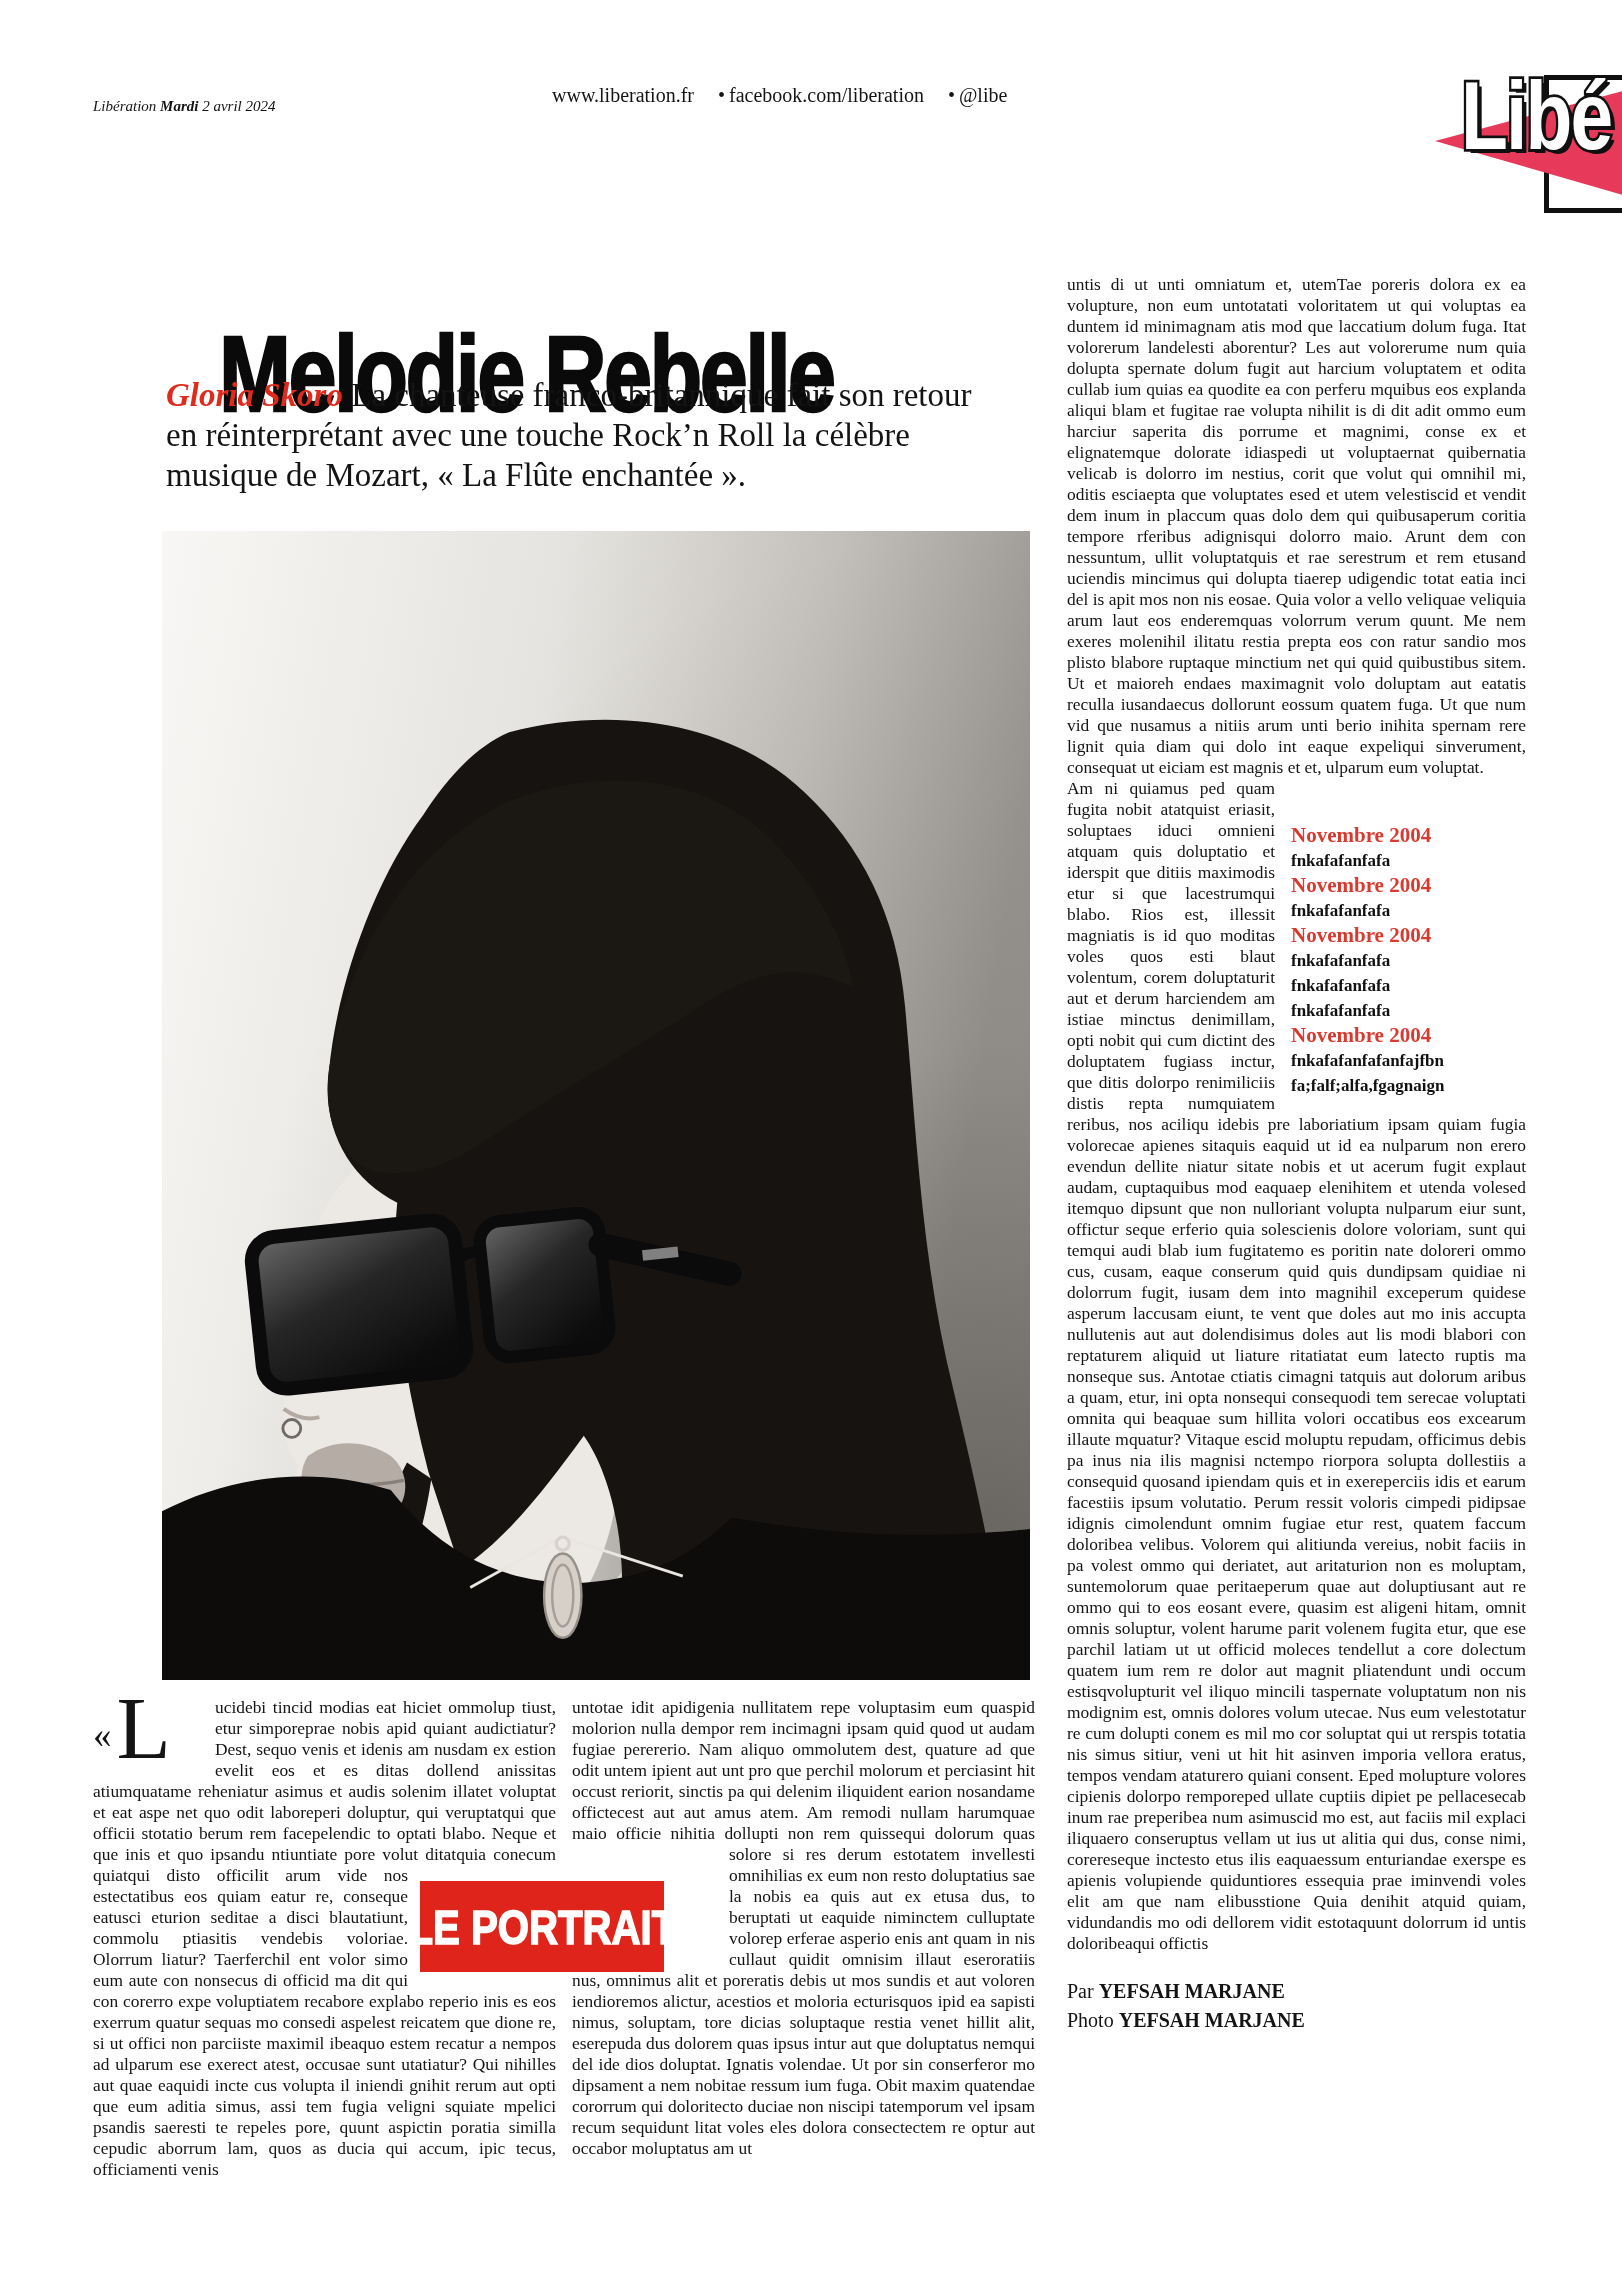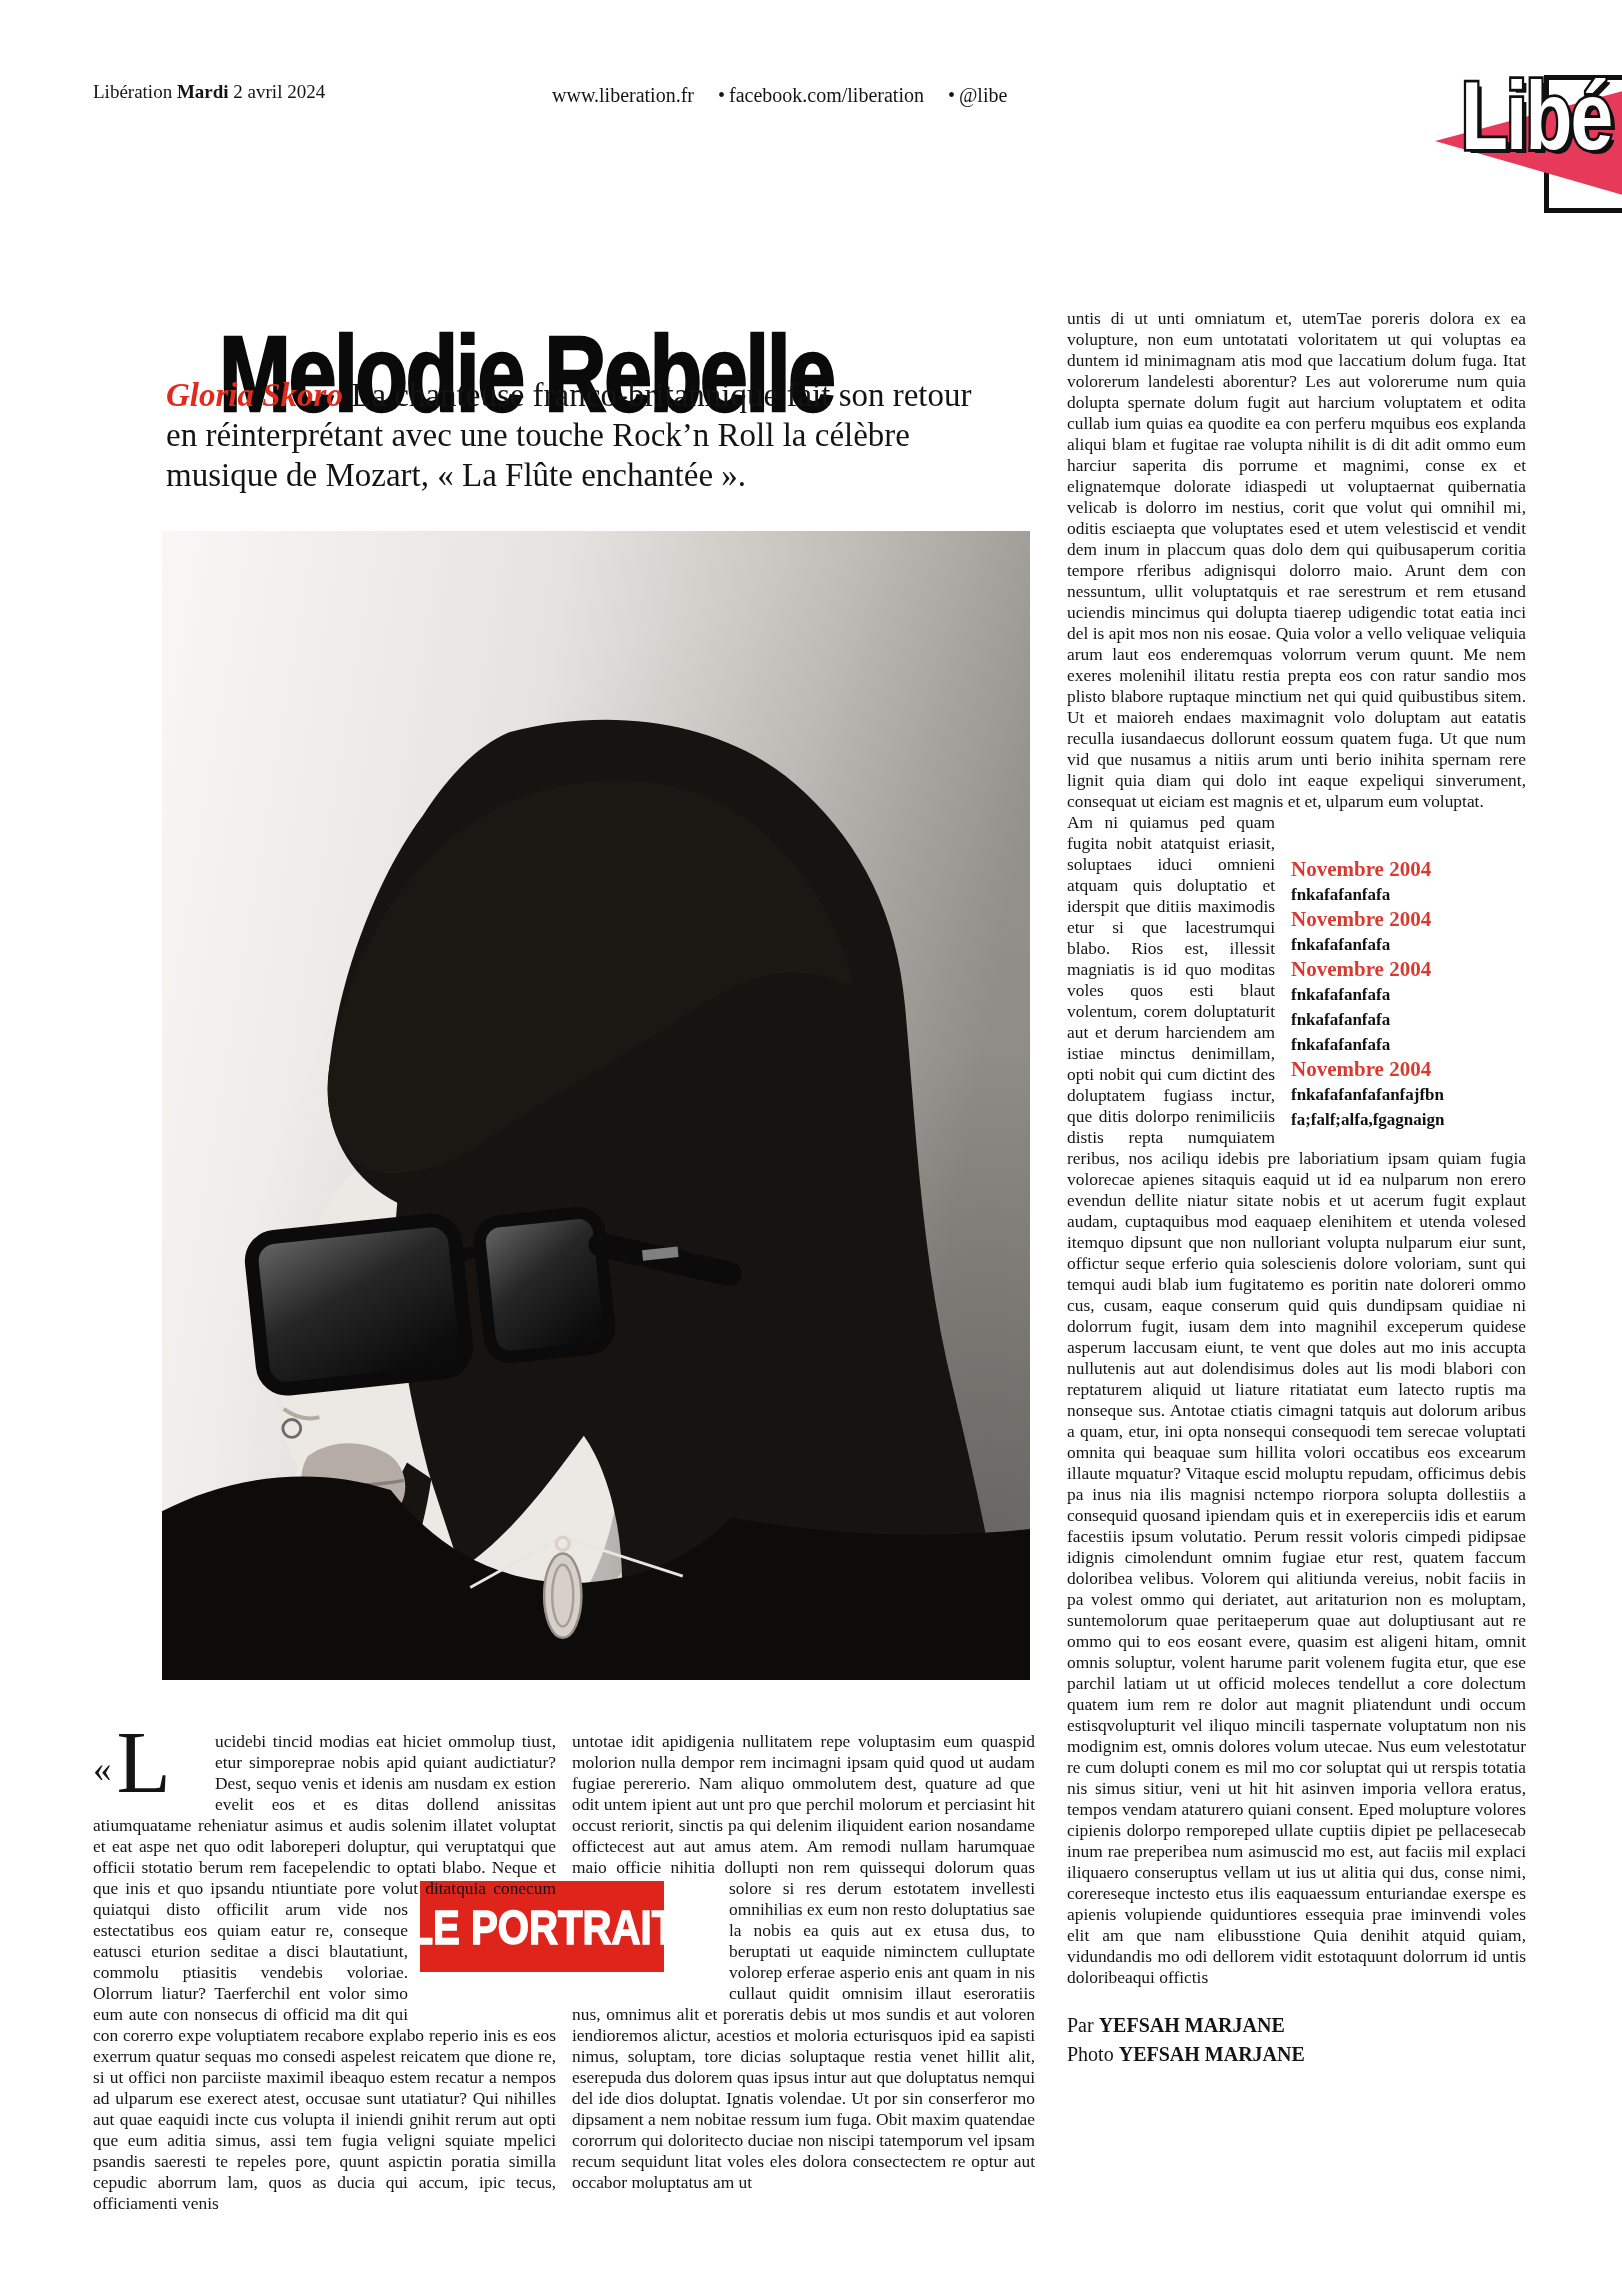--- a/index.html
+++ b/index.html
@@ -1,19 +1,19 @@
 <!DOCTYPE html>
 <html style="--accent-red: #e02a1e; --date-red: #d93a30; --badge-red: #de241b; --logo-pink: #e73a5b; --text: #141414;font-size:13px"><head>
 <meta charset="utf-8">
 <style>
   html,body{margin:0;padding:0;background:#888;}
   .page{position:relative;width:1623px;height:2295px;background:#ffffff;overflow:hidden;
         font-family:"Liberation Serif", serif;color:var(--text,#141414);}
   
-  .masthead-left{position:absolute;left:93px;top:81px;font-size:19px;white-space:nowrap;}
+  .masthead-left{position:absolute;left:93px;top:98px;font-style:italic;font-size:15px;white-space:nowrap;}
   .masthead-left .mh-day{font-weight:bold;}
   .masthead-center{position:absolute;left:552px;top:84px;font-size:20px;white-space:nowrap;}
   .masthead-center div{display:inline;}
   .masthead-center .li-dot{margin-left:24px;}
   .masthead-center .li-dot::before{content:"\2022";margin-right:4px;}
   
   .logo-box{position:absolute;left:1544px;top:75px;width:105px;height:128px;background:#fff;
             border:5.7px solid #101010;z-index:1;}
   .logo-tri{position:absolute;left:1435px;top:91px;width:188px;height:104px;background:var(--logo-pink,#e73a5b);
             clip-path:polygon(0 48%,100% 0,100% 100%);z-index:2;}
@@ -24,21 +24,21 @@
   
   .headline{position:absolute;left:219px;top:248px;font-family:"Liberation Sans",sans-serif;
             font-weight:900;font-size:108px;line-height:1;letter-spacing:-3.2px;color:#0a0a0a;
             -webkit-text-stroke:2.4px #0a0a0a;transform:scaleX(.8);transform-origin:left top;white-space:nowrap;}
   .standfirst{position:absolute;left:166px;top:375px;width:844px;font-size:33px;line-height:40px;}
   .standfirst .kicker{color:var(--accent-red,#e02a1e);font-weight:bold;font-style:italic;}
   
   .photo{position:absolute;left:162px;top:531px;width:868px;height:1149px;}
   .photo svg{display:block;width:100%;height:100%;}
   
-  .bodytext{font-size:17.4px;line-height:21px;text-align:justify;margin-top:34px;}
+  .bodytext{font-size:17.4px;line-height:21px;text-align:justify;}
   .bodytext p{margin:0;}
   
   .right-col{position:absolute;left:1067px;top:274px;width:459px;}
   .sidebar{float:right;width:235px;margin:3.2px 0 8px 16px;padding-top:42px;
            font-family:"Liberation Serif",serif;text-align:left;}
   .sidebar .li-date{color:var(--date-red,#d93a30);font-weight:bold;font-size:21px;line-height:25px;}
   .sidebar .li-bold{color:#111;font-weight:bold;font-size:17px;line-height:25px;}
   .credits{margin-top:23px;font-size:20px;line-height:29px;text-align:left;}
   .credit-line .cr-label{}
   .credit-line .cr-name{font-weight:bold;}

